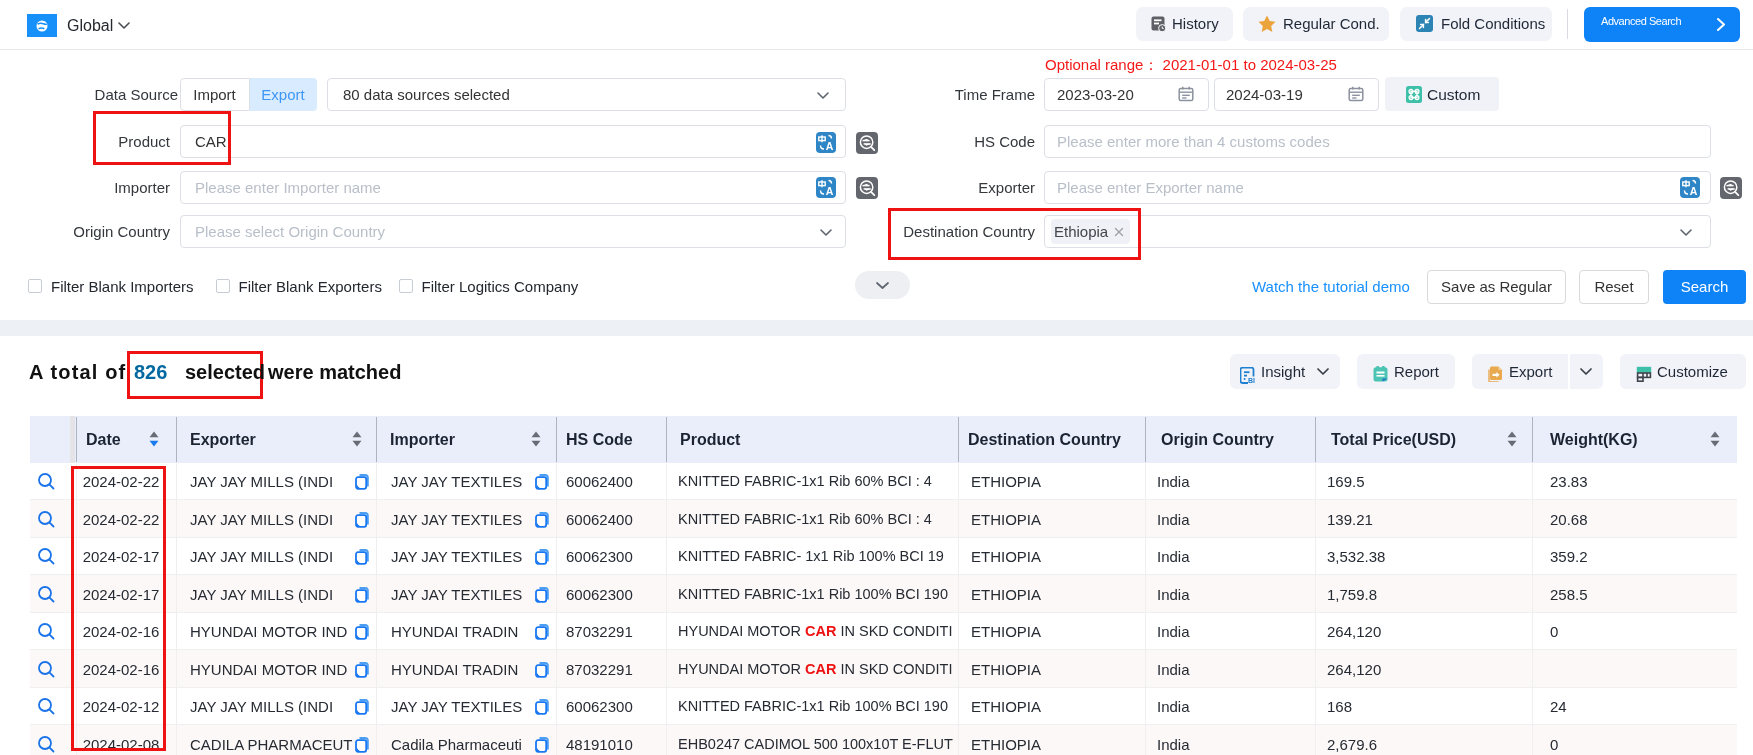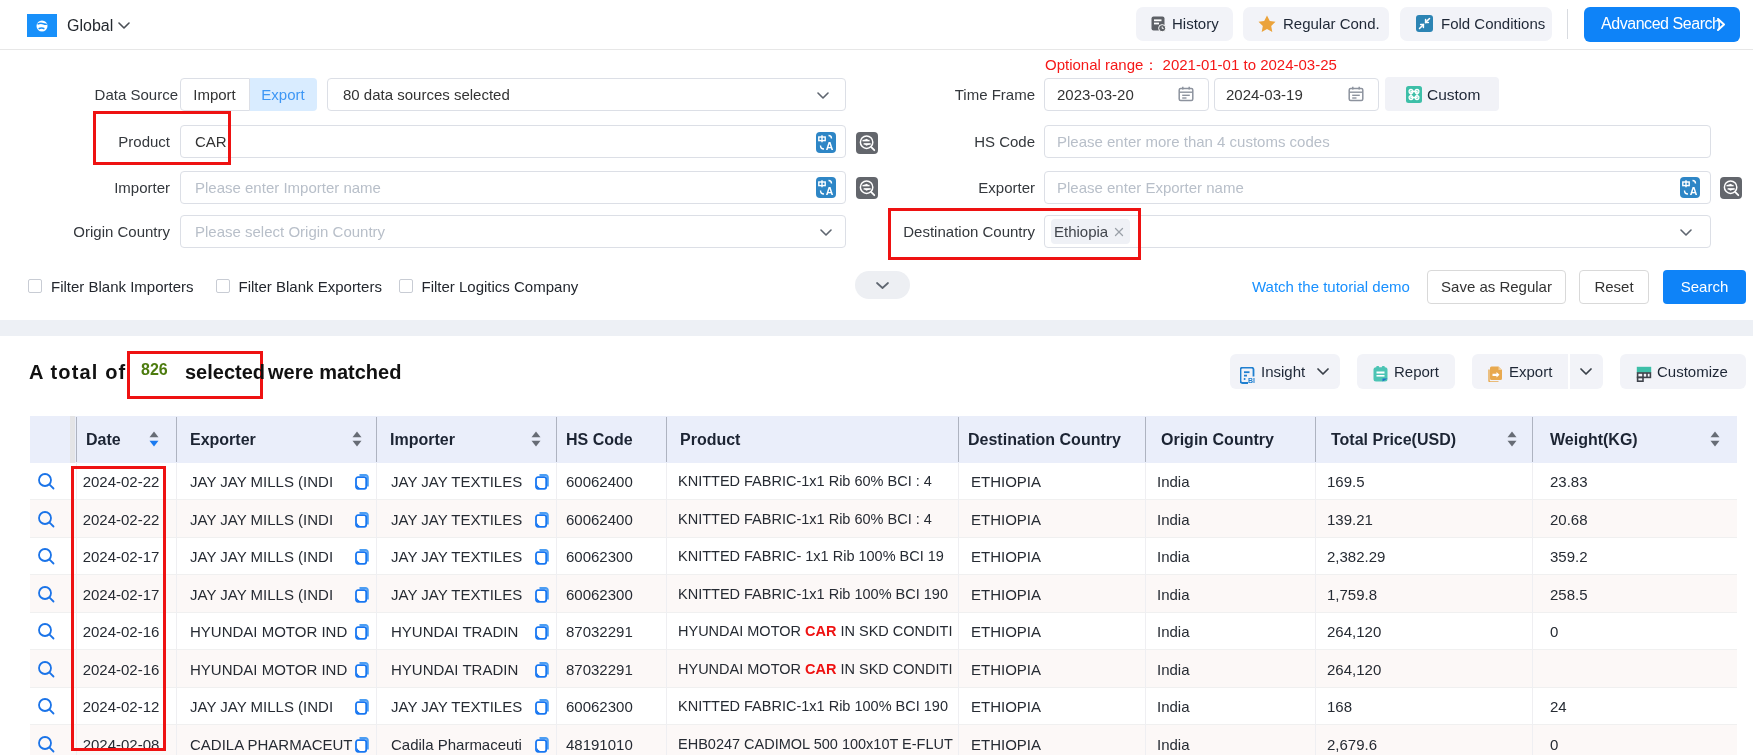--- a/index.html
+++ b/index.html
@@ -51,21 +51,21 @@
       <g stroke="#fff" stroke-width="1.5" fill="none" stroke-linecap="round">
         <line x1="13.5" y1="3.5" x2="9.6" y2="7.4"></line>
         <polyline points="9.6,4.6 9.6,7.4 12.4,7.4"></polyline>
         <line x1="3.5" y1="13.5" x2="7.4" y2="9.6"></line>
         <polyline points="4.6,9.6 7.4,9.6 7.4,12.4"></polyline>
       </g>
     </svg>
 <div class="gtxt" style="left:1441px;top:7px;">Fold Conditions</div>
 <div class="abs" style="left:1567px;top:9px;width:1px;height:30px;background:#d8dbe0;"></div>
 <div class="abs" style="left:1584px;top:7px;width:156px;height:35px;background:#0e83f8;border-radius:6px;"></div>
-<div class="abs" style="left:1601px;top:15px;font-size:16px;letter-spacing:-0.45px;color:#fff;">Advanced Search</div>
+<div class="abs" style="left:1601px;top:15px;font-size:11px;letter-spacing:-0.45px;color:#fff;">Advanced Search</div>
 <svg class="abs" style="left:1717px;top:18px" width="8" height="13" viewBox="0 0 8 13">
       <polyline points="1,1 7,6.5 1,12" fill="none" stroke="#fff" stroke-width="2" stroke-linecap="round" stroke-linejoin="round"></polyline>
     </svg>
 <div class="abs" style="left:1045px;top:56px;font-size:15px;color:#f51818;">Optional range： 2021-01-01 to 2024-03-25</div>
 <div class="lbl" style="left:0;top:77.5px;width:170px;margin-left:8px;">Data Source</div>
 <div class="abs" style="left:179.5px;top:77.5px;width:70px;height:33px;border:1px solid #dcdfe6;border-radius:4px 0 0 4px;box-sizing:border-box;background:#fff;"></div>
 <div class="abs" style="left:179.5px;top:77.5px;width:70px;height:33px;line-height:33px;text-align:center;font-size:15px;color:#333;">Import</div>
 <div class="abs" style="left:249.5px;top:77.5px;width:67px;height:33px;background:#d9ecff;border-radius:0 4px 4px 0;"></div>
 <div class="abs" style="left:249.5px;top:77.5px;width:67px;height:33px;line-height:33px;text-align:center;font-size:15px;color:#3e97f5;">Export</div>
 <div class="inp" style="left:327px;top:77.5px;width:519px;"></div>
@@ -207,21 +207,21 @@
 <div class="abs" style="left:1252px;top:278px;font-size:15px;color:#1890ff;">Watch the tutorial demo</div>
 <div class="abs" style="left:1427px;top:270px;width:139px;height:34px;border:1px solid #d9d9d9;border-radius:4px;box-sizing:border-box;"></div>
 <div class="abs" style="left:1427px;top:270px;width:139px;height:34px;line-height:34px;text-align:center;font-size:15px;color:#333;">Save as Regular</div>
 <div class="abs" style="left:1579px;top:270px;width:70px;height:34px;border:1px solid #d9d9d9;border-radius:4px;box-sizing:border-box;"></div>
 <div class="abs" style="left:1579px;top:270px;width:70px;height:34px;line-height:34px;text-align:center;font-size:15px;color:#333;">Reset</div>
 <div class="abs" style="left:1663px;top:270px;width:83px;height:34px;background:#0e83f8;border-radius:4px;"></div>
 <div class="abs" style="left:1663px;top:270px;width:83px;height:34px;line-height:34px;text-align:center;font-size:15px;color:#fff;">Search</div>
 <div class="abs" style="left:0;top:320px;width:1753px;height:15.5px;background:#edf0f5;"></div>
 <div class="abs" style="left:29px;top:361px;font-size:20px;font-weight:bold;color:#111;letter-spacing:1.15px;">A total of</div>
 <div class="redbox" style="left:126.5px;top:350.5px;width:136px;height:48px;"></div>
-<div class="abs" style="left:141px;top:361px;font-size:16px;font-weight:bold;color:#4d7c0f;">826</div>
+<div class="abs" style="left:134px;top:361px;font-size:20px;font-weight:bold;color:#0369a1;">826</div>
 <div class="abs" style="left:185px;top:361px;font-size:20px;font-weight:bold;color:#111;">selected</div>
 <div class="abs" style="left:268px;top:361px;font-size:20px;font-weight:bold;color:#111;">were matched</div>
 <div class="gbtn" style="left:1230px;top:354px;width:110px;height:35px;border-radius:6px;"></div>
 <svg class="abs" style="left:1240px;top:367px" width="16" height="17" viewBox="0 0 16 17">
       <path d="M13.5 9.5 V2.5 a2 2 0 0 0 -2 -2 H2.5 a2 2 0 0 0 -2 2 V14 a2 2 0 0 0 2 2 H8" fill="none" stroke="#1f7fd0" stroke-width="1.8"></path>
       <line x1="4" y1="5.2" x2="9.5" y2="5.2" stroke="#1f7fd0" stroke-width="1.8"></line>
       <line x1="4" y1="8.6" x2="7" y2="8.6" stroke="#1f7fd0" stroke-width="1.8"></line>
       <circle cx="4.6" cy="12" r="1" fill="#1f7fd0"></circle>
       <text x="11.5" y="15.5" font-size="7" font-weight="bold" fill="#1f7fd0" text-anchor="middle" font-family="Liberation Sans,sans-serif">BI</text>
     </svg>
@@ -372,21 +372,21 @@
 <svg class="abs" style="left:535px;top:549.0px" width="14" height="16" viewBox="0 0 14 16">
       <path d="M4.5 1.2 h6 a2.2 2.2 0 0 1 2.2 2.2 v9" fill="none" stroke="#4c9ef3" stroke-width="2.2"></path>
       <rect x="1" y="3.2" width="10.2" height="11.6" rx="2" fill="#fff" stroke="#1877f2" stroke-width="1.8"></rect>
       <path d="M1.6 10.8 l3.6 3.6 h-1.8 a1.8 1.8 0 0 1 -1.8 -1.8 z" fill="#1877f2"></path>
       <circle cx="4" cy="12" r="1.1" fill="#fff"></circle>
     </svg>
 <div class="cell" style="left:566px;top:538.0px;">60062300</div>
 <div class="cell" style="left:678px;top:538.0px;font-size:14.5px;">KNITTED FABRIC- 1x1 Rib 100% BCI 19</div>
 <div class="cell" style="left:971px;top:538.0px;">ETHIOPIA</div>
 <div class="cell" style="left:1157px;top:538.0px;">India</div>
-<div class="cell" style="left:1327px;top:538.0px;">2,382.29</div>
+<div class="cell" style="left:1327px;top:538.0px;">3,532.38</div>
 <div class="cell" style="left:1550px;top:538.0px;">359.2</div>
 <div class="abs" style="left:30px;top:575.0px;width:1707px;height:37.5px;background:#fcf8f7;"></div>
 <div class="abs" style="left:30px;top:611.5px;width:1707px;height:1px;background:#f0f0f0;"></div>
 <svg class="abs" style="left:37px;top:584.5px" width="19" height="19" viewBox="0 0 19 19">
       <circle cx="8" cy="8" r="6" fill="none" stroke="#1a73e8" stroke-width="1.8"></circle>
       <line x1="12.6" y1="12.6" x2="16.5" y2="16.5" stroke="#1a73e8" stroke-width="1.8" stroke-linecap="round"></line>
     </svg>
 <div class="cell" style="left:76px;top:575.5px;width:90px;text-align:center;">2024-02-17</div>
 <div class="cell" style="left:190px;top:575.5px;">JAY JAY MILLS (INDI</div>
 <svg class="abs" style="left:355px;top:586.5px" width="14" height="16" viewBox="0 0 14 16">

